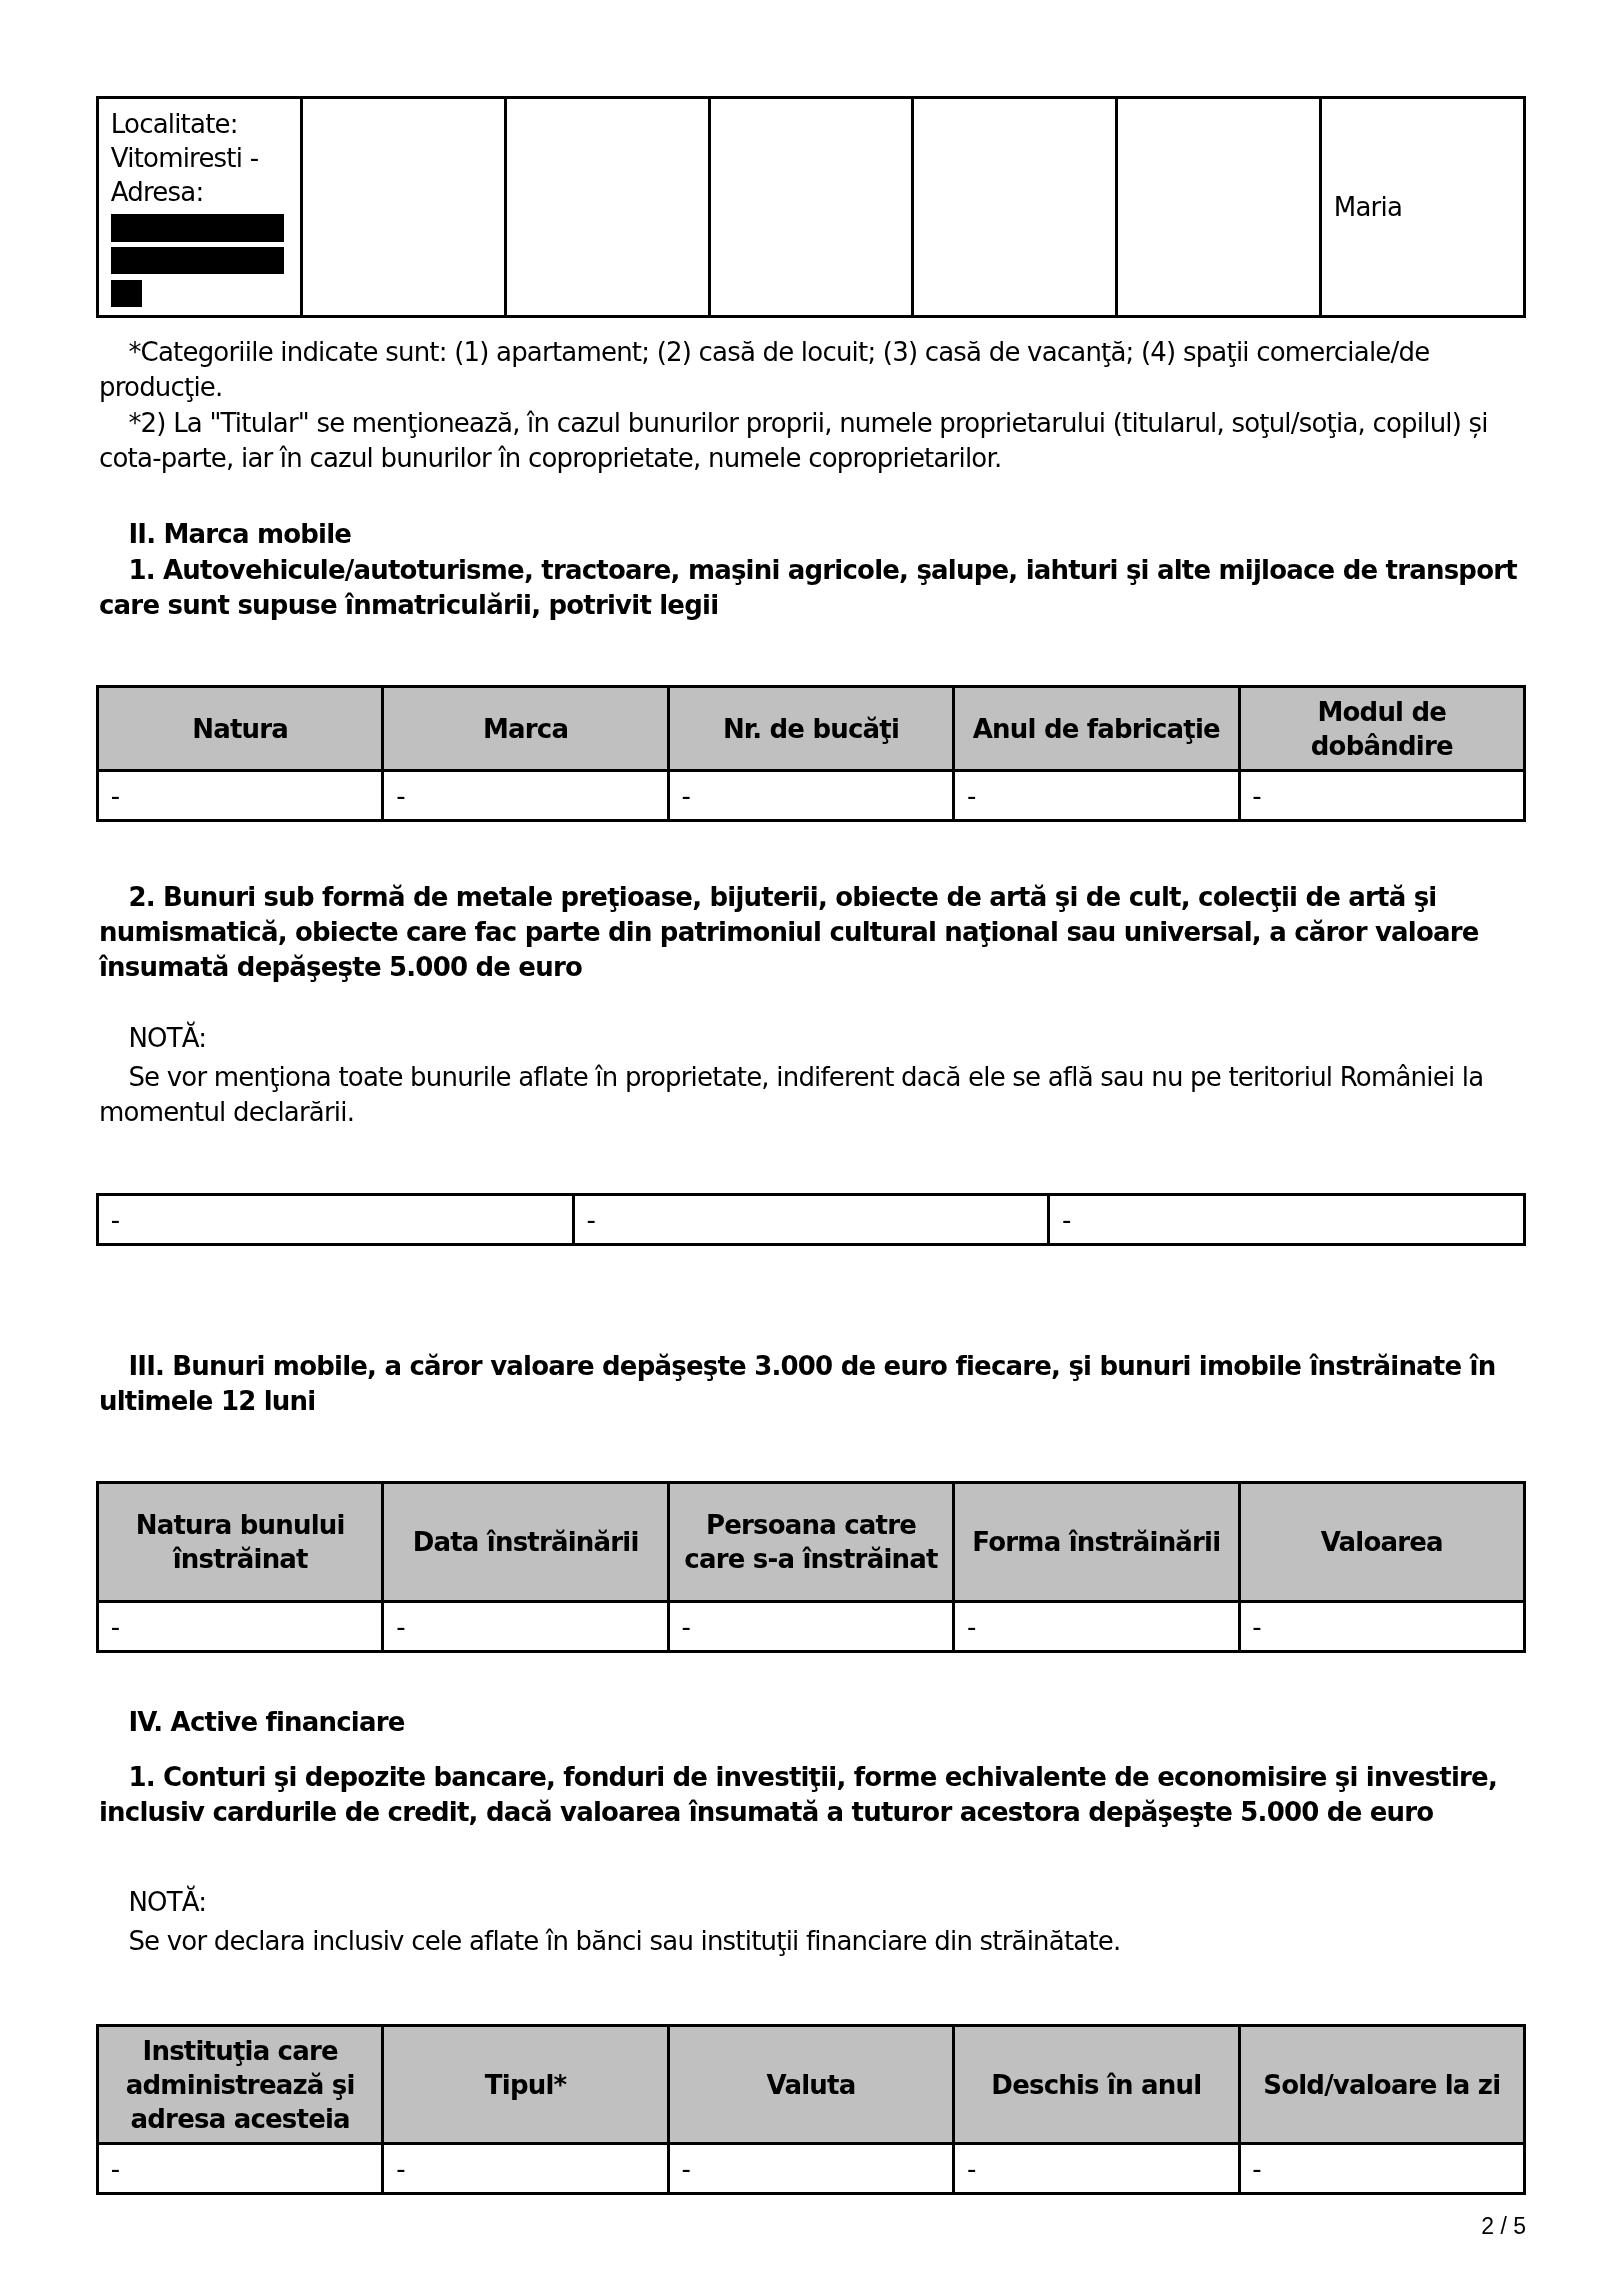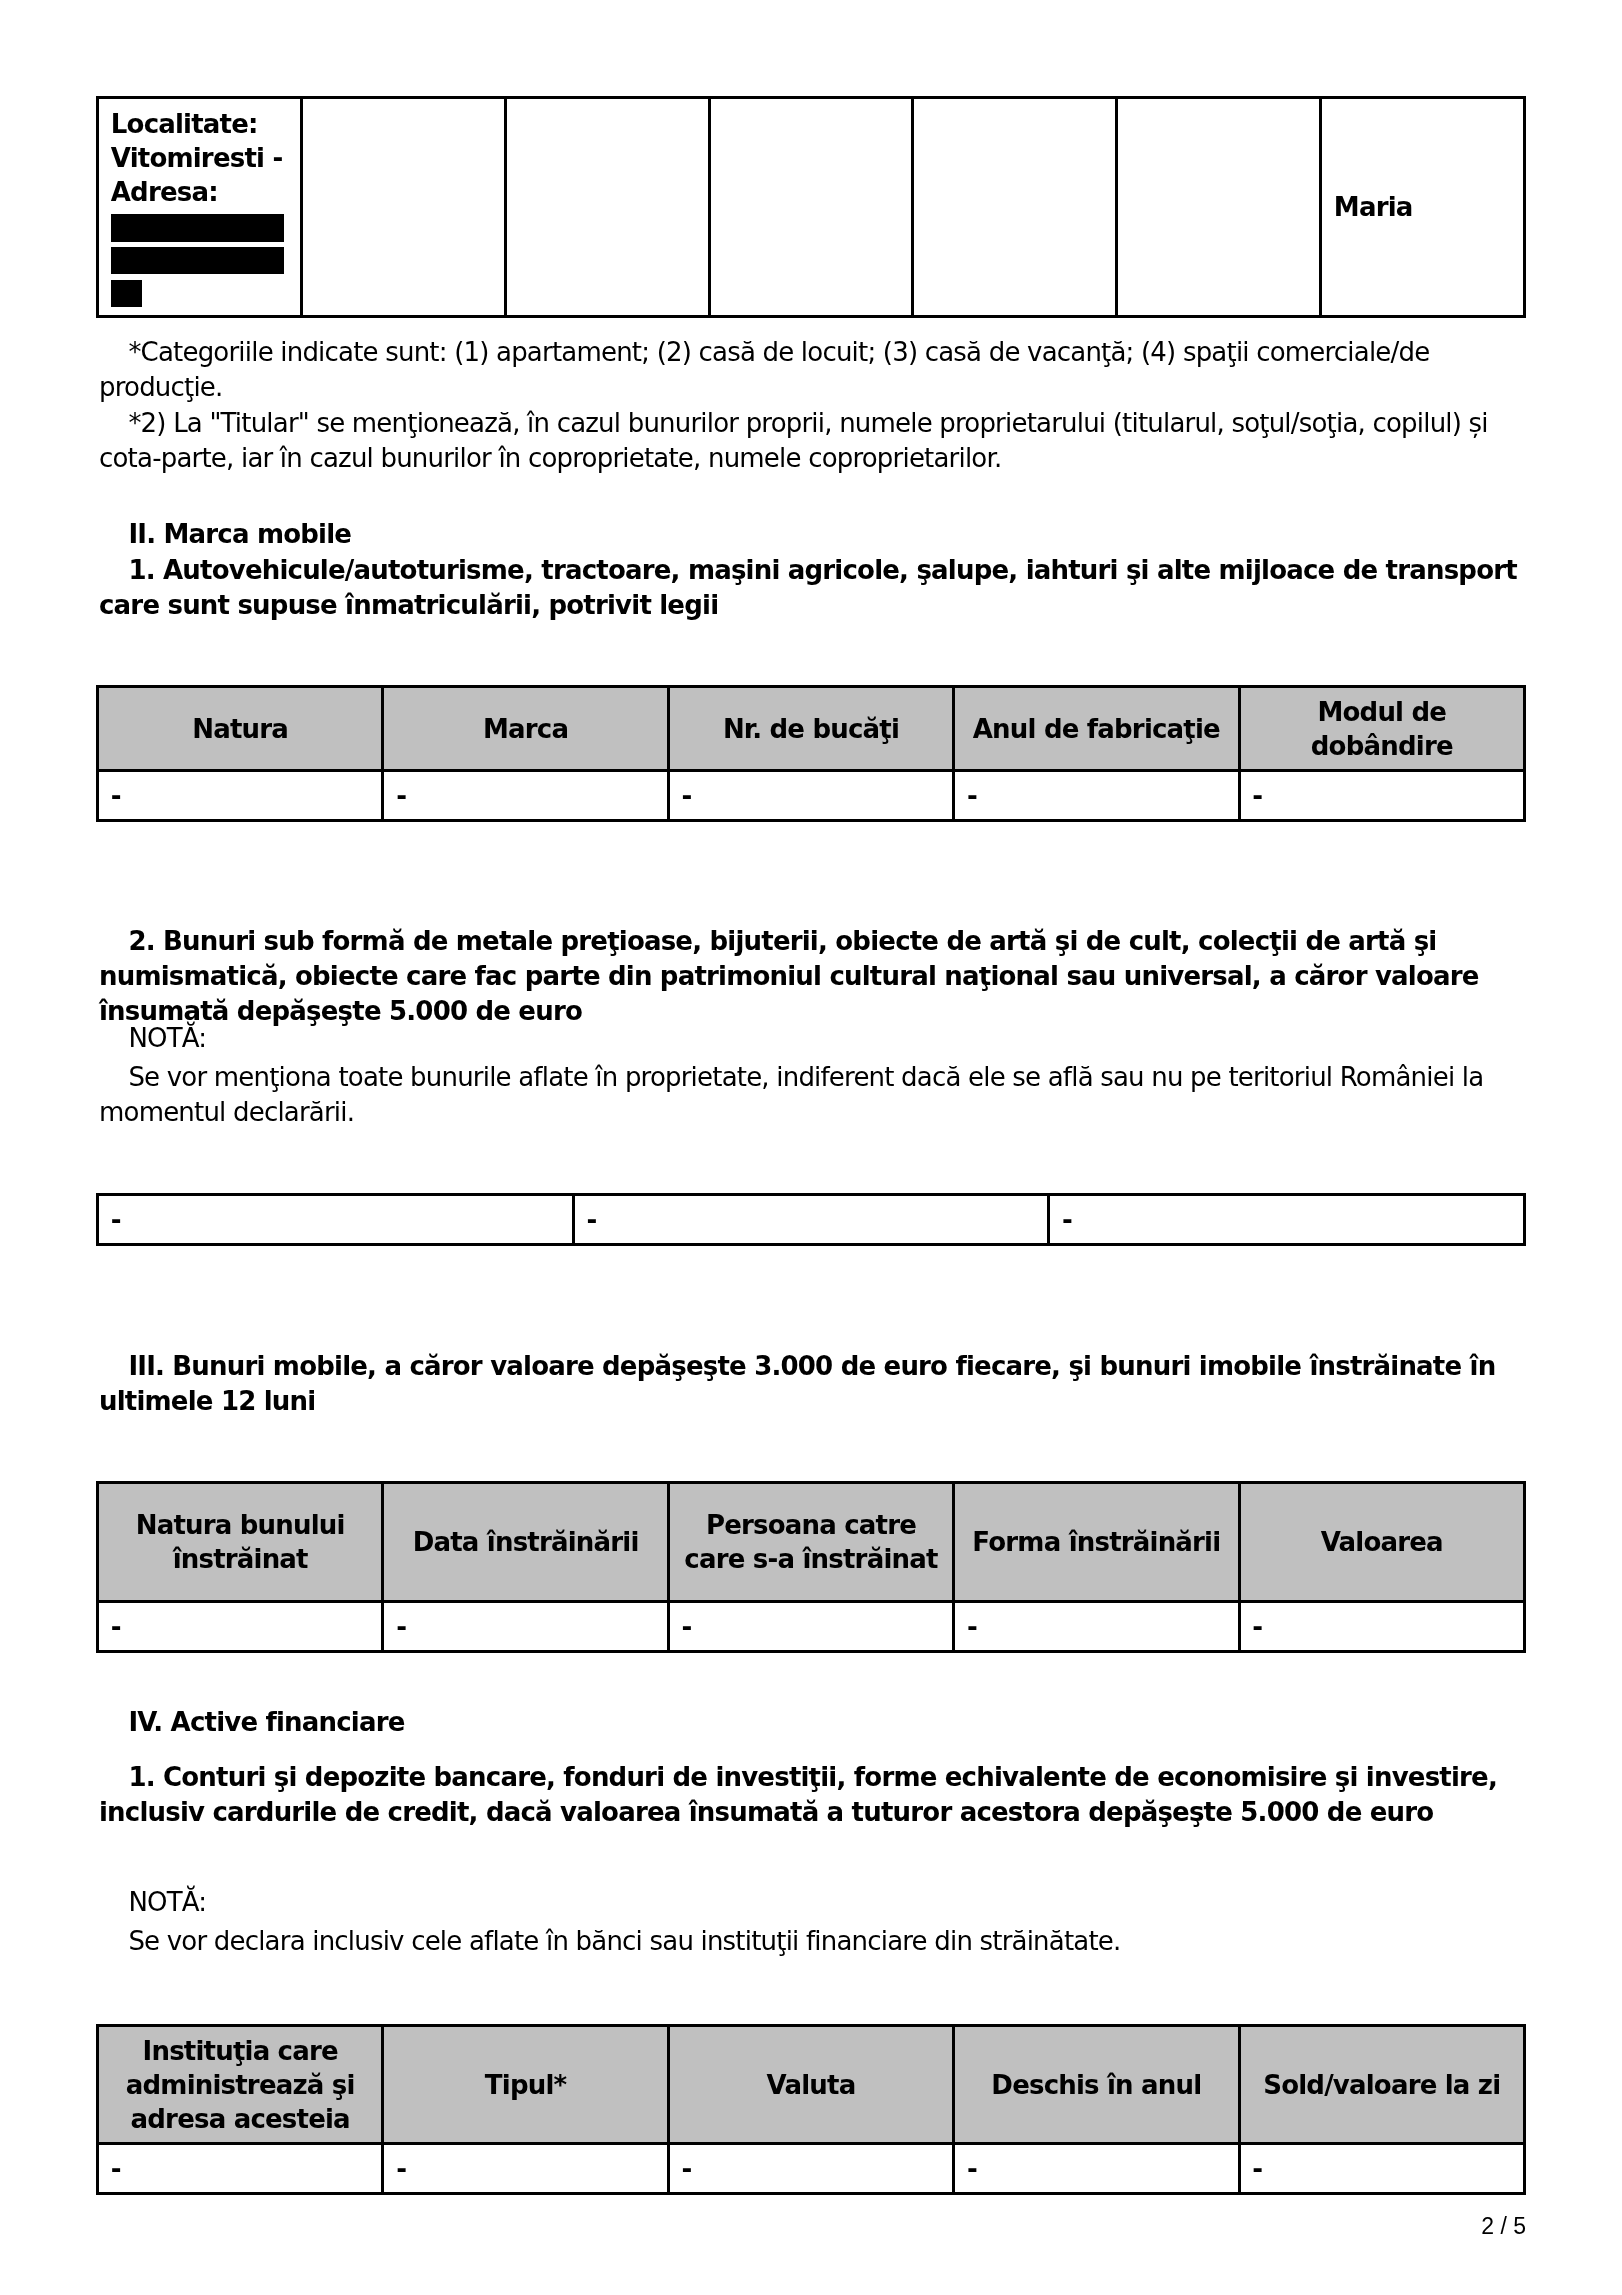--- a/index.html
+++ b/index.html
@@ -3,21 +3,21 @@
 <meta charset="utf-8">
 <style>
   html, body { margin: 0; padding: 0; background: #ffffff; }
   body { width: 1622px; height: 2295px; position: relative; overflow: hidden;
          font-family: "DejaVu Sans", sans-serif; color: #000; }
   .para { position: absolute; left: 99px; width: 1430px; font-size: 26px; line-height: 35px;
           letter-spacing: -0.8px; text-indent: 29.4px; margin: 0; }
   .bold { font-weight: bold; }
   table.doc { position: absolute; left: 96px; width: 1430px; border-collapse: collapse;
               table-layout: fixed; font-size: 26px; letter-spacing: -0.8px; }
-  table.doc td, table.doc th { border: 3.3px solid #000; padding: 0 11.8px; font-weight: bold; }
+  table.doc td, table.doc th { border: 3.3px solid #000; padding: 0 11.8px; }
   table.doc th { background: #c0c0c0; font-weight: bold; text-align: center; vertical-align: middle;
                  line-height: 34px; }
   table.doc td { vertical-align: middle; text-align: left; line-height: 34px; }
   table.doc td.dash { height: 47px; }
   .t1 td { vertical-align: top; height: 216px; padding: 5.2px 10.5px; line-height: 34px; }
   .t1 td.titular { vertical-align: middle; }
   .redact { display: block; background: #000; height: 27.5px; margin-top: 5.2px; }
   .redact.full { width: 173px; }
   .redact.short { width: 31px; }
   .page-num { position: absolute; right: 96px; top: 2213px; font-family: "Liberation Sans", sans-serif;
@@ -74,21 +74,21 @@
   <tr>
     <td class="dash">-</td>
     <td>-</td>
     <td>-</td>
     <td>-</td>
     <td>-</td>
   </tr>
 </tbody>
   </table>
 
-<p class="para bold" style="top:880px;margin-top:44px;">2. Bunuri sub formă de metale preţioase, bijuterii, obiecte de artă şi de cult, colecţii de artă şi numismatică, obiecte care fac parte din patrimoniul cultural naţional sau universal, a căror valoare însumată depăşeşte 5.000 de euro</p>
+<p class="para bold" style="top:880px;">2. Bunuri sub formă de metale preţioase, bijuterii, obiecte de artă şi de cult, colecţii de artă şi numismatică, obiecte care fac parte din patrimoniul cultural naţional sau universal, a căror valoare însumată depăşeşte 5.000 de euro</p>
 <p class="para" style="top:1021px;">NOTĂ:</p>
 <p class="para" style="top:1060px;">Se vor menţiona toate bunurile aflate în proprietate, indiferent dacă ele se află sau nu pe teritoriul României la momentul declarării.</p>
 
 <table class="doc" style="top:1193px;">
   <tbody>
   <tr>
     <td class="dash">-</td>
     <td>-</td>
     <td>-</td>
   </tr>

